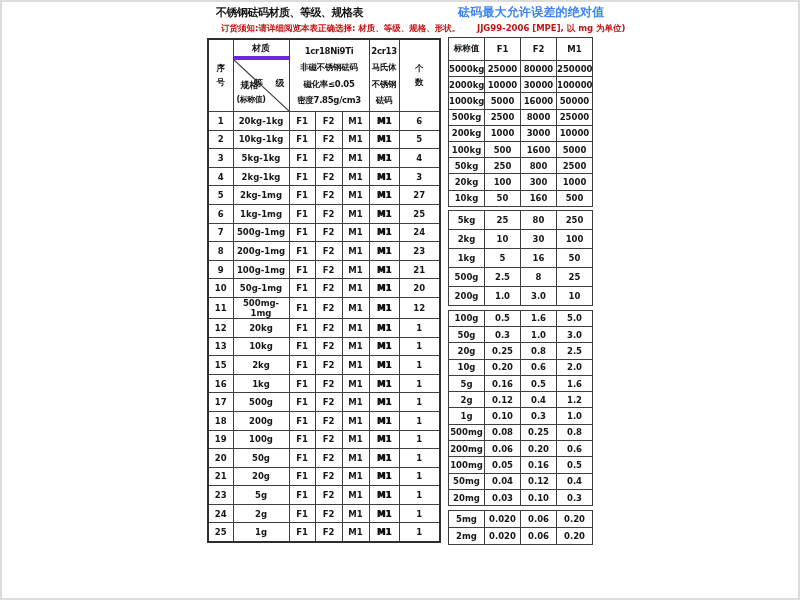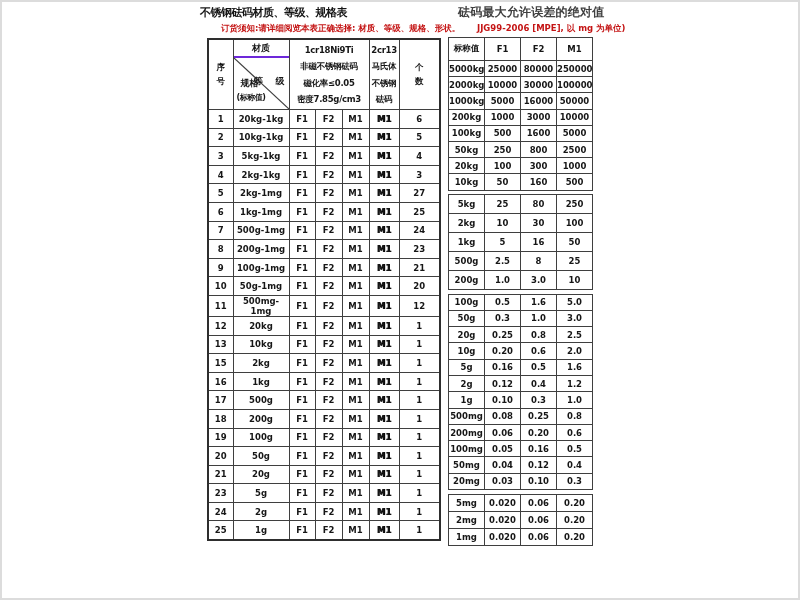--- a/index.html
+++ b/index.html
@@ -2,31 +2,31 @@
 <html><head>
 <meta charset="utf-8">
 <style>
   html,body { margin:0; padding:0; background:#f2f0ee; }
   .page {
     position:relative; width:800px; height:600px; background:#ffffff;
     font-family:"DejaVu Sans", sans-serif; color:#161616;
     box-shadow: inset 0 0 0 2px #dcdcdc; overflow:hidden;
   }
   .title-left {
-    position:absolute; left:200px; top:5px;
+    position:absolute; left:216px; top:5px;
     font-size:11px; font-weight:bold; color:#141414; letter-spacing:-0.5px;
     white-space:nowrap;
   }
   .subtitle-left {
     position:absolute; left:221px; top:23px;
     font-size:8.5px; font-weight:bold; color:#c41414; white-space:nowrap;
   }
   .title-right {
     position:absolute; left:458px; top:4px;
-    font-size:12px; font-weight:bold; color:#404040; letter-spacing:0.2px;
+    font-size:12px; font-weight:bold; color:#3b82f6; letter-spacing:0.2px;
     white-space:nowrap;
     text-align:right;
   }
   .subtitle-right {
     position:absolute; left:470px; top:23px;
     font-size:8.5px; font-weight:bold; color:#c41414; white-space:nowrap;padding-left:7px;
   }
 
   table { border-collapse:collapse; table-layout:fixed; }
   td, th {
@@ -39,21 +39,21 @@
     position:absolute; left:207px; top:38px; width:232px;
     border:2px solid #2e2e2e;
   }
   .spec-table td { font-size:8.5px; }
   .spec-table tbody tr { height:18.6px; }
   .spec-table .header-row { height:68px; }
   .hdr-small { font-size:9px; line-height:1.55; white-space:pre-line; }
   .hdr-lines { font-size:8.3px; line-height:16.5px; white-space:pre-line; letter-spacing:-0.3px; }
   .diag-cell { padding:0; vertical-align:top; }
   .mat-row {
-    height:16px; line-height:16px; border-bottom:2px solid #6d28d9;
+    height:16px; line-height:16px; border-bottom:4px solid #6d28d9;
     font-size:9px;
   }
   .diag-area { position:relative; height:51px; }
   .diag-svg { position:absolute; left:0; top:0; width:100%; height:100%; }
   .grade-label { position:absolute; right:4px; top:3px; font-size:9px; white-space:pre;margin-top:14px; }
   .spec-label  { position:absolute; left:7px; top:19px; font-size:9px; }
   .spec-sub-label { position:absolute; left:3px; top:34px; font-size:8px; letter-spacing:-0.5px; }
   .col-m1-bold { text-shadow:0.6px 0 0 #000; }
 
   
@@ -380,20 +380,26 @@
     <td>100000</td>
   </tr>
 
   <tr>
     <td>1000kg</td>
     <td>5000</td>
     <td>16000</td>
     <td>50000</td>
   </tr>
 
+  <tr>
+    <td>500kg</td>
+    <td>2500</td>
+    <td>8000</td>
+    <td>25000</td>
+  </tr>
 
   <tr>
     <td>200kg</td>
     <td>1000</td>
     <td>3000</td>
     <td>10000</td>
   </tr>
 
   <tr>
     <td>100kg</td>
@@ -577,23 +583,17 @@
     <td>0.20</td>
   </tr>
 
   <tr>
     <td>2mg</td>
     <td>0.020</td>
     <td>0.06</td>
     <td>0.20</td>
   </tr>
 
-  <tr>
-    <td>1mg</td>
-    <td>0.020</td>
-    <td>0.06</td>
-    <td>0.20</td>
-  </tr>
 </tbody>
     </table>
   </div>
 
 </div>
 
 </body></html>

